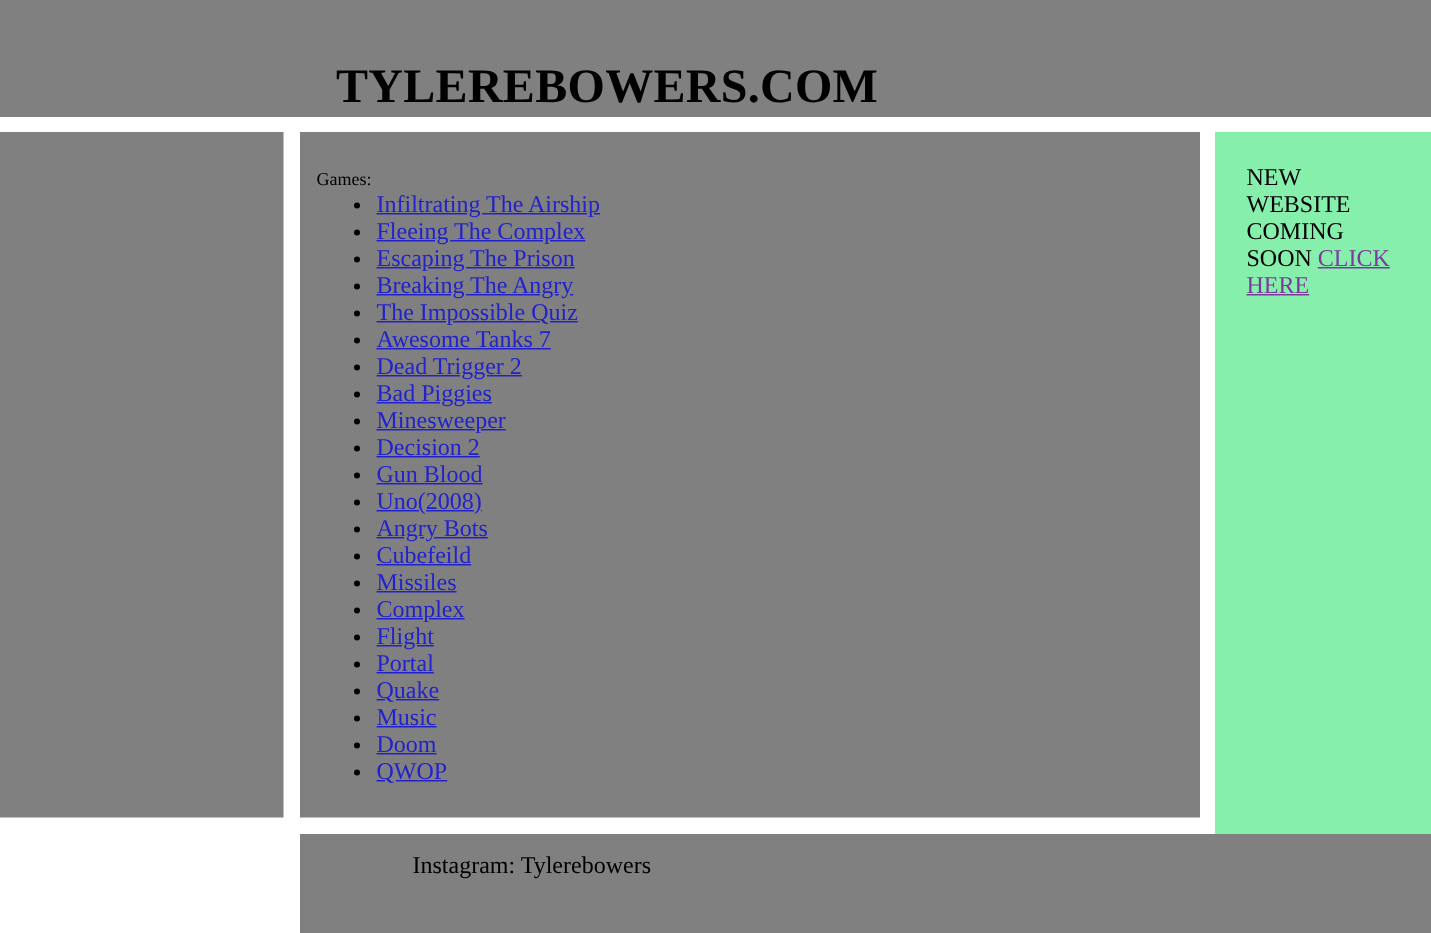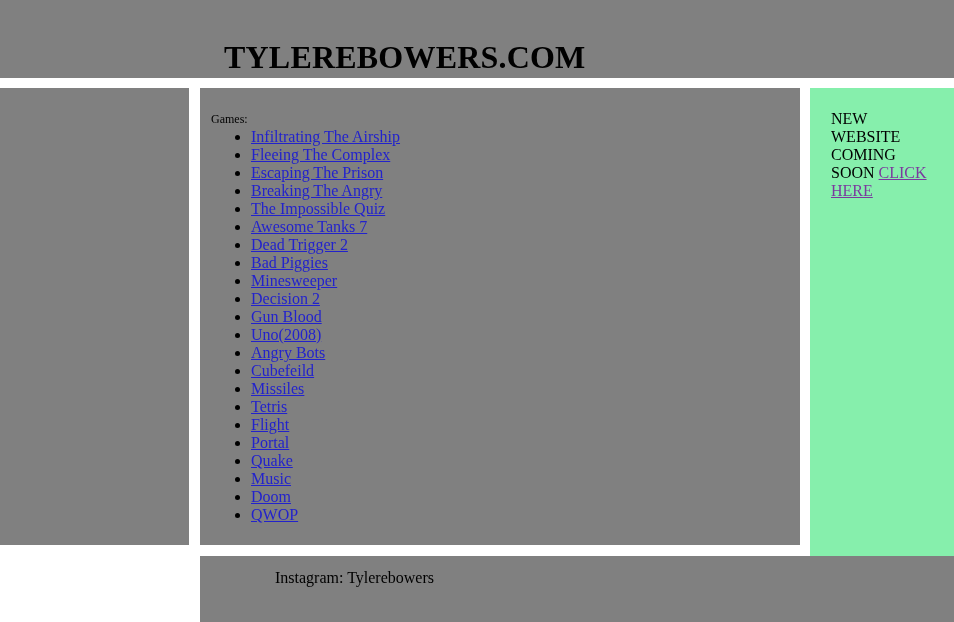--- a/index.html
+++ b/index.html
@@ -147,21 +147,21 @@
       <li><a href="#">Awesome Tanks 7</a></li>
       <li><a href="#">Dead Trigger 2</a></li>
       <li><a href="#">Bad Piggies</a></li>
       <li><a href="#">Minesweeper</a></li>
       <li><a href="#">Decision 2</a></li>
       <li><a href="#">Gun Blood</a></li>
       <li><a href="#">Uno(2008)</a></li>
       <li><a href="#">Angry Bots</a></li>
       <li><a href="#">Cubefeild</a></li>
       <li><a href="#">Missiles</a></li>
-      <li><a href="#">Tetris</a></li>
+      <li><a href="#">Complex</a></li>
       <li><a href="#">Flight</a></li>
       <li><a href="#">Portal</a></li>
       <li><a href="#">Quake</a></li>
       <li><a href="#">Music</a></li>
       <li><a href="#">Doom</a></li>
       <li><a href="#">QWOP</a></li>
     </ul>
 </div>
 
 <div class="col-right">

